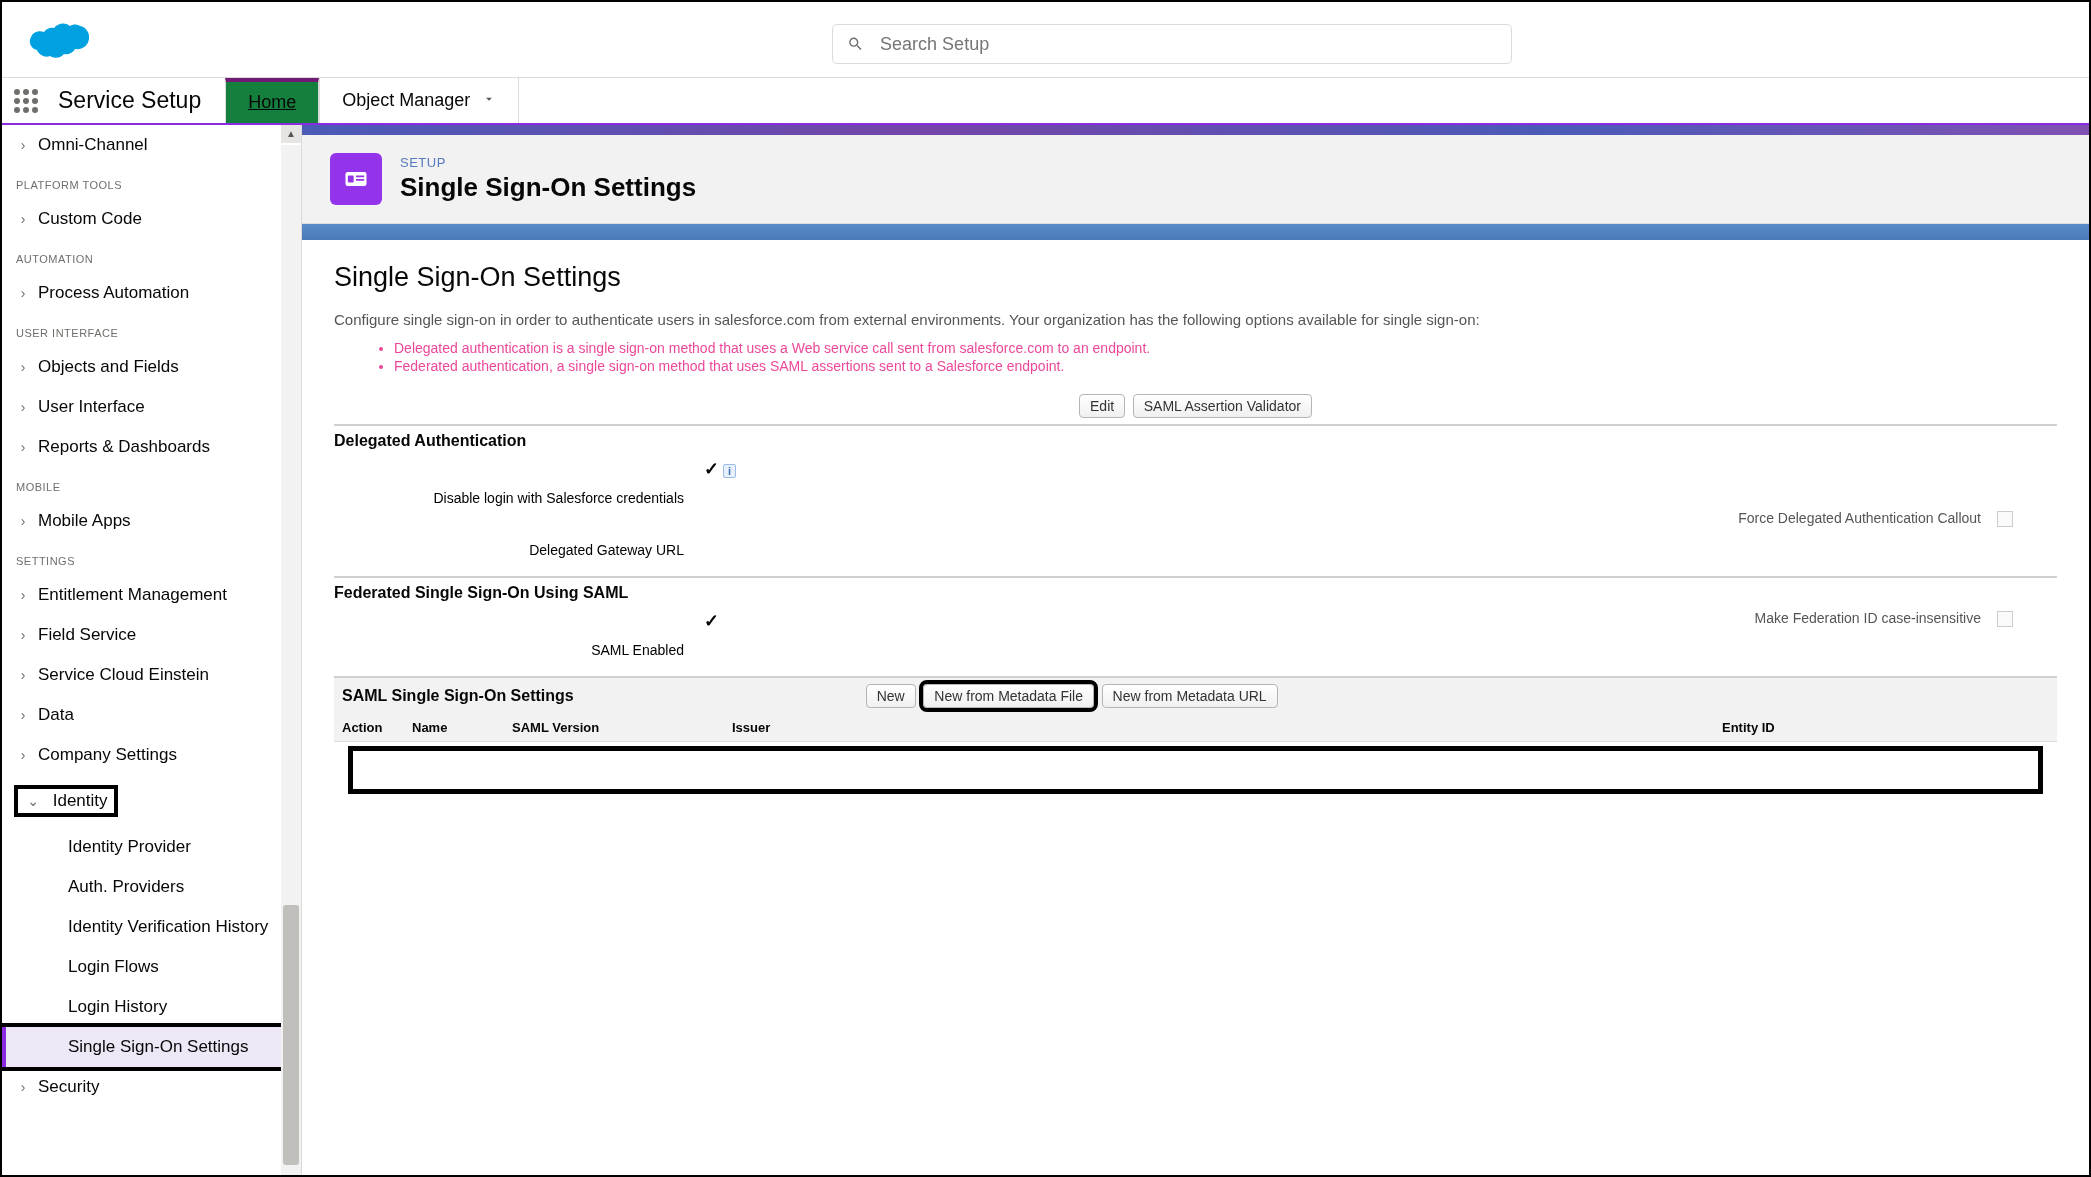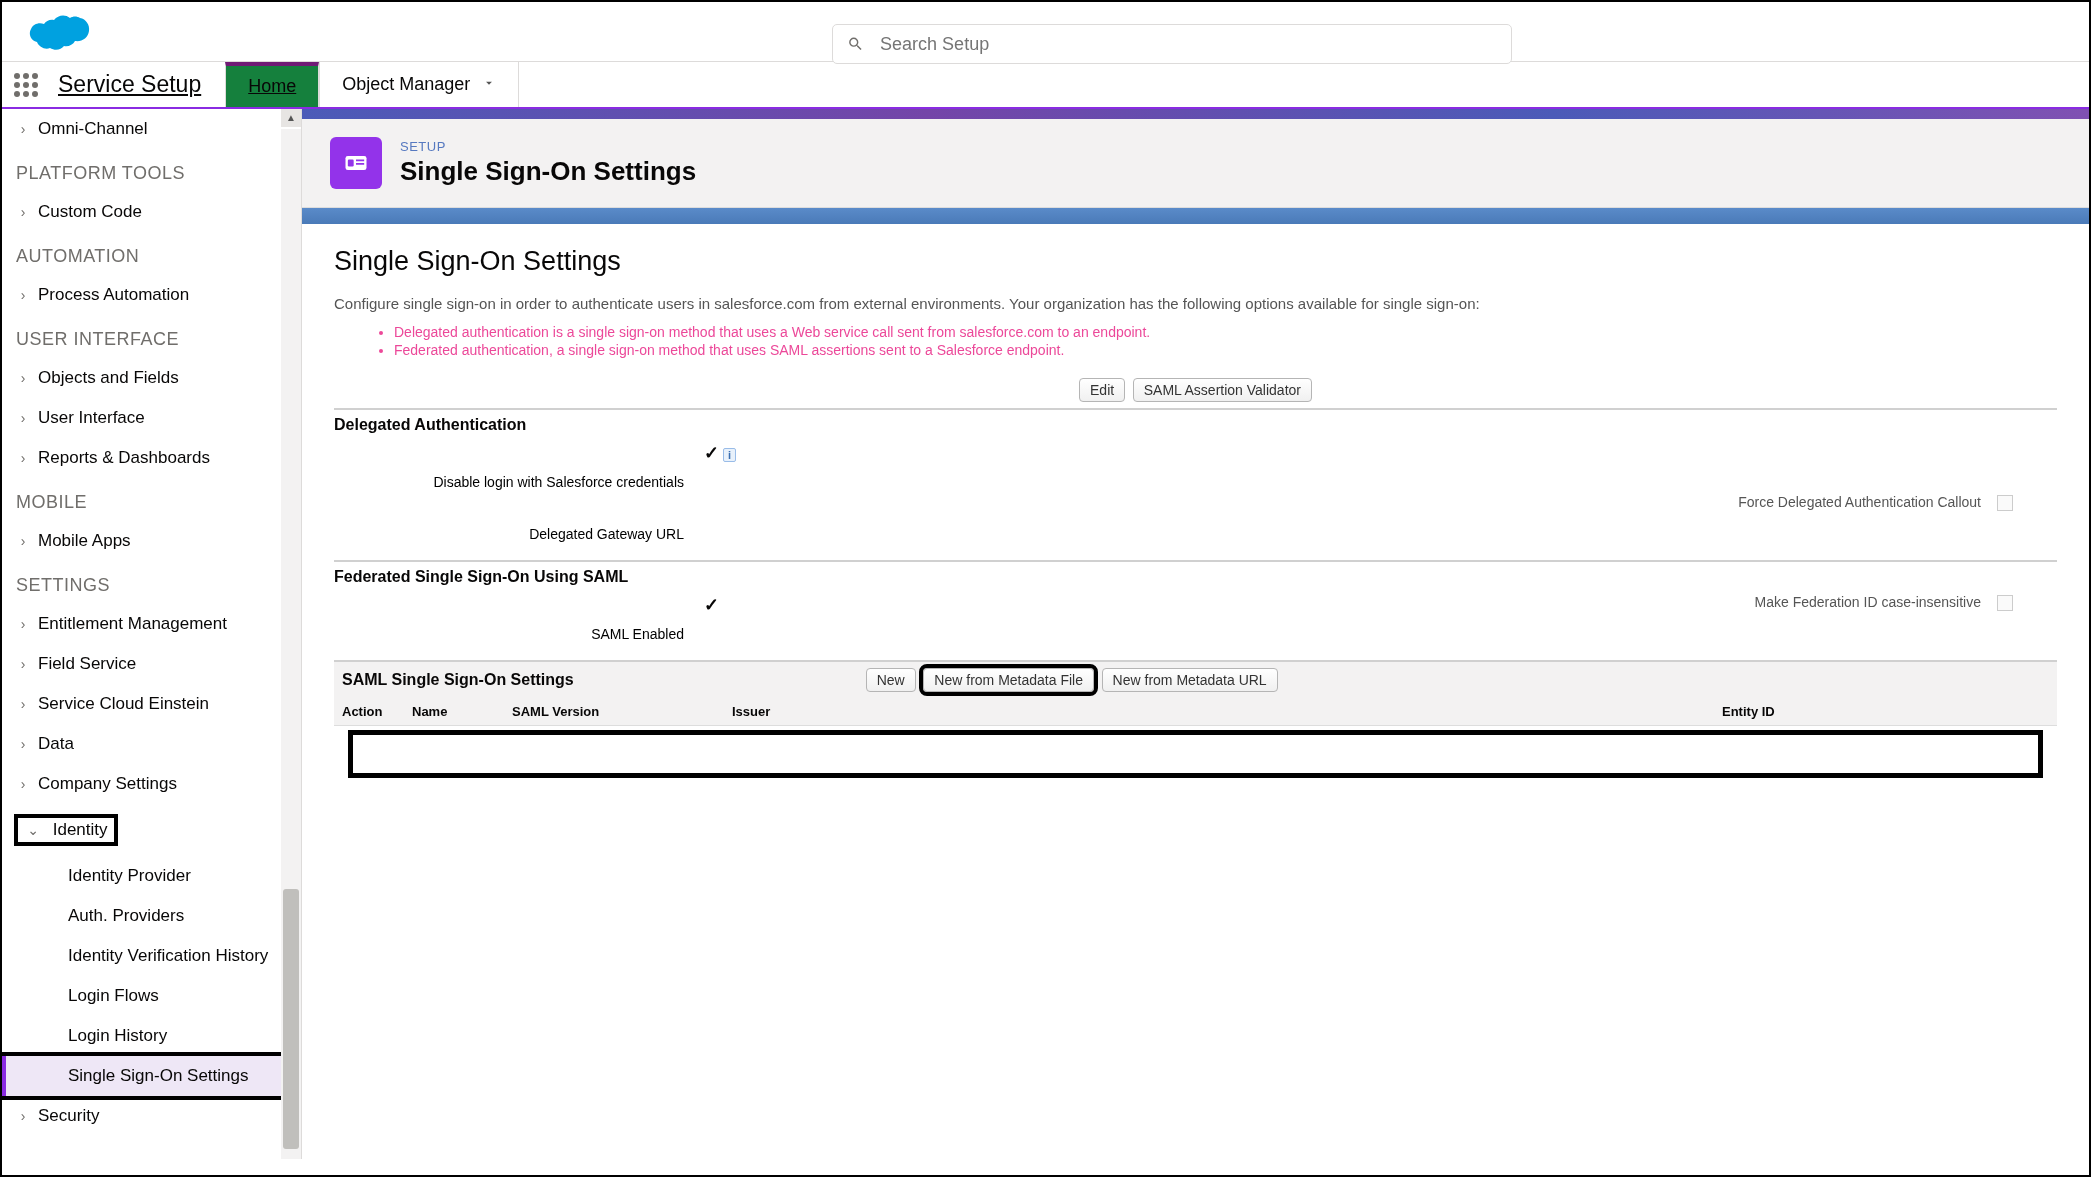--- a/index.html
+++ b/index.html
@@ -1,41 +1,41 @@
 <!DOCTYPE html>
 <html><head>
 <meta charset="utf-8">
 <style>
 * { box-sizing: border-box; margin: 0; padding: 0; }
 body { font-family: -apple-system, BlinkMacSystemFont, "Segoe UI", Arial, sans-serif; font-size: 13px; color: #080707; background: #fff; width: 2091px; height: 1177px; overflow: hidden; border: 2px solid #000; }
 
 
-.global-header { height: 60px; border-bottom: 1px solid #dddbda; display: flex; align-items: center; padding: 0 20px; position: relative; }
+.global-header { height: 76px; border-bottom: 1px solid #dddbda; display: flex; align-items: center; padding: 0 20px; position: relative; }
 .cloud-logo { width: 64px; height: 44px; margin-left: 6px; }
 .search-wrap { position: absolute; left: 830px; top: 22px; width: 680px; }
 .search-box { display: flex; align-items: center; border: 1px solid #dddbda; border-radius: 5px; height: 40px; padding: 0 14px; background: #fff; }
 .search-box svg { width: 18px; height: 18px; margin-right: 16px; fill: #706e6b; }
 .search-box input { border: none; outline: none; font-size: 18px; color: #706e6b; width: 100%; background: transparent; }
 
 
 .app-bar { height: 47px; display: flex; align-items: stretch; border-bottom: 2px solid #8a2be2; background: #fff; }
 .app-launcher { width: 48px; display: flex; align-items: center; justify-content: center; }
 .waffle { display: grid; grid-template-columns: repeat(3, 6px); grid-template-rows: repeat(3, 6px); gap: 3px; }
 .waffle span { width: 6px; height: 6px; background: #706e6b; border-radius: 50%; }
-.app-name { font-size: 23px; font-weight: 400; display: flex; align-items: center; padding: 0 24px 0 8px; text-decoration: underline; }
+.app-name { font-size: 23px; font-weight: 400; display: flex; align-items: center; padding: 0 24px 0 8px; }
 .tab { display: flex; align-items: center; padding: 0 22px; font-size: 18px; border-left: 1px solid #dddbda; border-right: 1px solid #dddbda; cursor: pointer; }
 .tab.active { background: #15803d; border-top: 4px solid #701a75; text-decoration: underline; }
 .tab .chev { margin-left: 12px; }
 
 
 .body-wrap { display: flex; height: calc(1177px - 76px - 47px - 4px); }
 .sidebar { width: 300px; border-right: 1px solid #dddbda; position: relative; overflow-y: auto; }
 .sidebar-scroll { height: 100%; overflow: hidden; }
 .scroll-up { position: absolute; top: 0; right: 0; width: 20px; height: 18px; background: #e7e5e3; text-align: center; font-size: 10px; line-height: 18px; color: #555; }
-.side-group { font-size: 18px; color: #706e6b; letter-spacing: 0.5px; padding: 14px 14px 8px; font-weight: 400; }
+.side-group { font-size: 11px; color: #706e6b; letter-spacing: 0.5px; padding: 14px 14px 8px; font-weight: 400; }
 .side-item { display: flex; align-items: center; padding: 10px 12px; font-size: 17px; cursor: pointer; }
 .side-item .chev { width: 18px; text-align: center; color: #706e6b; font-size: 14px; margin-right: 6px; }
 .side-sub { padding: 10px 12px 10px 66px; font-size: 17px; cursor: pointer; }
 .side-sub.active { background: #eee7f6; border-left: 4px solid #8a2be2; padding-left: 62px; }
 .hl { border: 4px solid #000; display: inline-block; padding: 2px 6px; }
 .hl-sub { outline: 4px solid #000; }
 .scrollbar-track { position: absolute; right: 0; top: 20px; bottom: 0; width: 20px; background: #f3f2f2; }
 .scrollbar-thumb { position: absolute; right: 2px; top: 760px; width: 16px; height: 260px; background: #c0bfbc; border-radius: 3px; }
 
 

